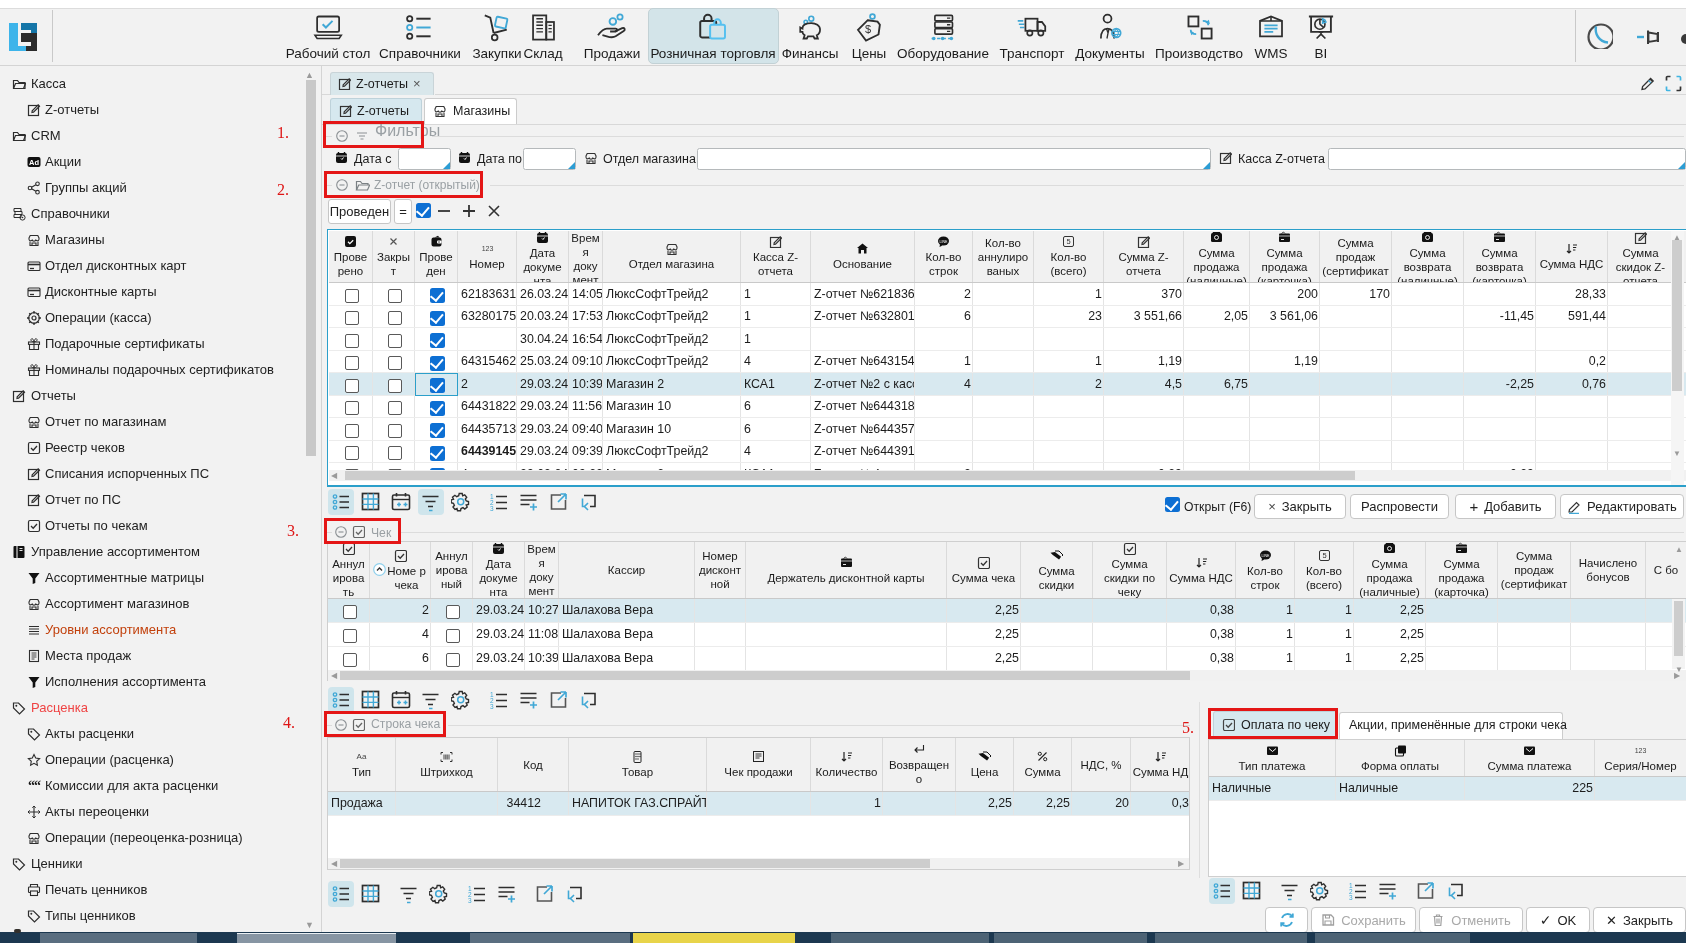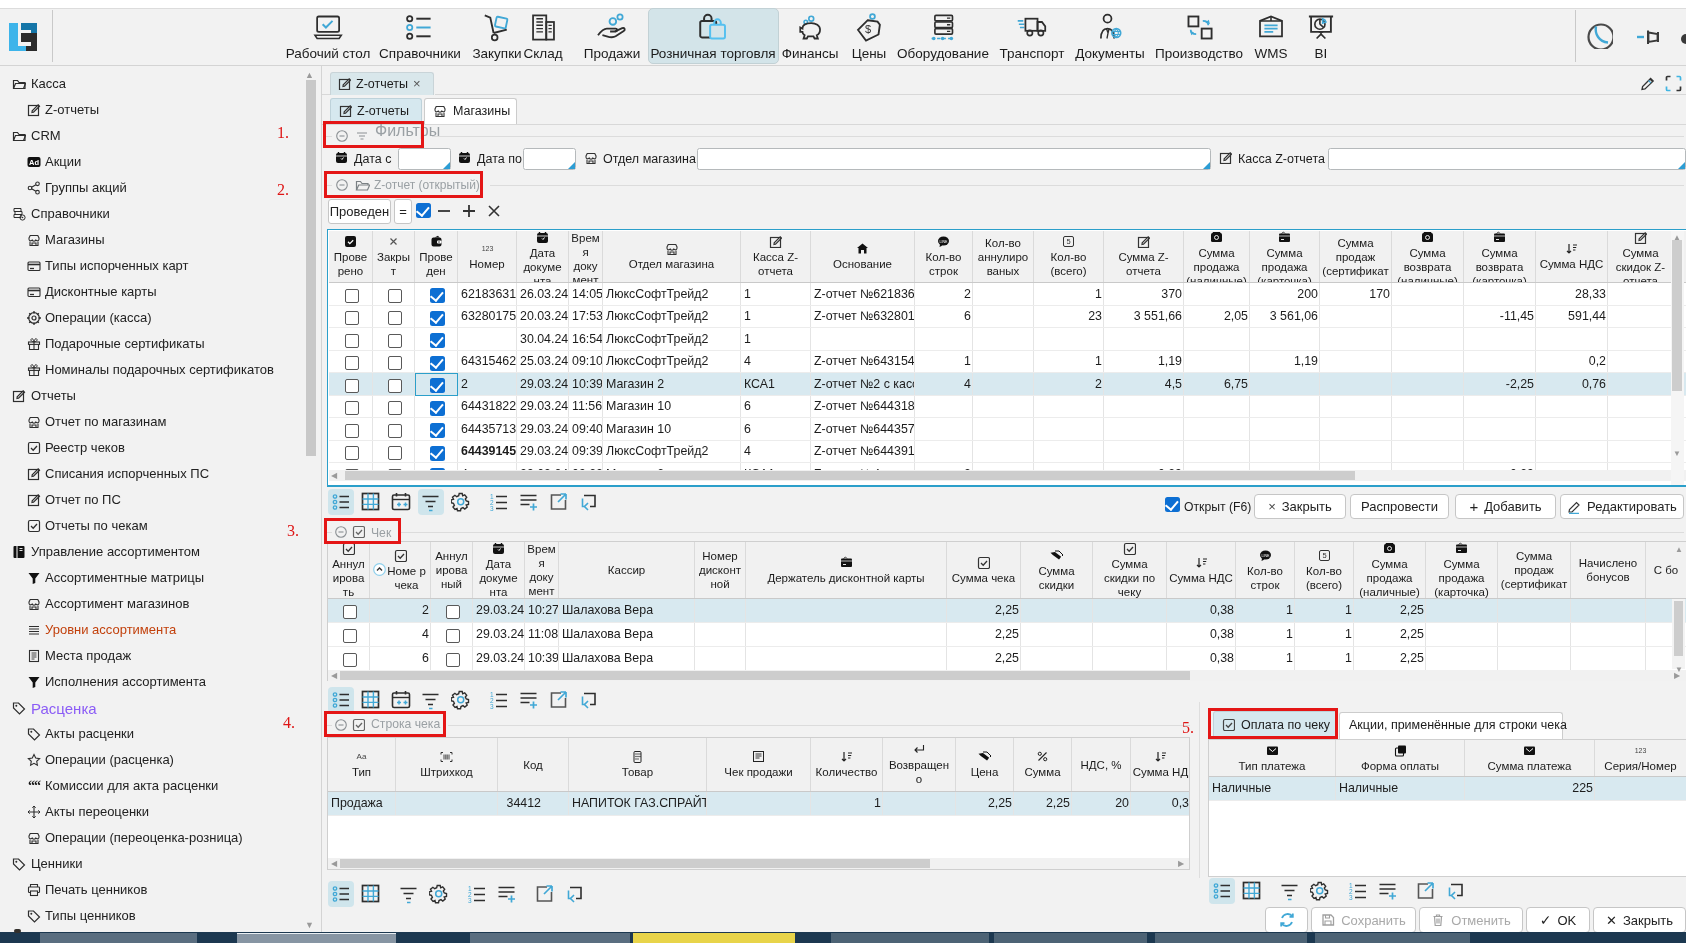--- a/index.html
+++ b/index.html
@@ -213,21 +213,21 @@
 <svg style="position:absolute;left:27px;top:233px;" width="14" height="14" viewBox="0 0 14 14" fill="none">
     <path d="M2 5l1.2-2.5h7.6L12 5v1.2a1.7 1.7 0 01-3.3.4 1.7 1.7 0 01-3.4 0A1.7 1.7 0 012 6.2z" stroke="#2e2e2e" stroke-width="1.1"></path>
     <path d="M3 8.5v4h8v-4M5 12.5V10h4v2.5" stroke="#2e2e2e" stroke-width="1.1"></path>
   </svg>
 <div style="position:absolute;left:45px;top:232px;white-space:nowrap;font-size:13px;color:#222">Магазины</div>
 <svg style="position:absolute;left:27px;top:259px;" width="14" height="14" viewBox="0 0 14 14" fill="none">
     <rect x="1" y="3" width="12" height="8.5" rx="1" stroke="#2e2e2e" stroke-width="1.1"></rect>
     <path d="M3 9.5h4" stroke="#2e2e2e" stroke-width="1.3"></path>
     <path d="M1 5.5h12" stroke="#2e2e2e" stroke-width="1.6"></path>
   </svg>
-<div style="position:absolute;left:45px;top:258px;white-space:nowrap;font-size:13px;color:#222">Типы испорченных карт</div>
+<div style="position:absolute;left:45px;top:258px;white-space:nowrap;font-size:13px;color:#222">Отдел дисконтных карт</div>
 <svg style="position:absolute;left:27px;top:285px;" width="14" height="14" viewBox="0 0 14 14" fill="none">
     <rect x="1" y="3" width="12" height="8.5" rx="1" stroke="#2e2e2e" stroke-width="1.1"></rect>
     <path d="M3 9.5h4" stroke="#2e2e2e" stroke-width="1.3"></path>
     <path d="M1 5.5h12" stroke="#2e2e2e" stroke-width="1.6"></path>
   </svg>
 <div style="position:absolute;left:45px;top:284px;white-space:nowrap;font-size:13px;color:#222">Дисконтные карты</div>
 <svg style="position:absolute;left:27px;top:311px;" width="14" height="14" viewBox="0 0 14 14" fill="none">
     <path d="M7 1.2l1 2 2.2-.6.4 2.3 2.3.4-.6 2.2 2 1-1.4 1.8 1.4 1.8-2 1 .6 2.2-2.3.4-.4 2.3-2.2-.6-1 2-1-2-2.2.6-.4-2.3-2.3-.4.6-2.2-2-1L1.4 9 0 7.2" fill="none"></path>
     <circle cx="7" cy="7" r="5.3" stroke="#2e2e2e" stroke-width="1.2"></circle>
     <circle cx="7" cy="7" r="2" stroke="#2e2e2e" stroke-width="1.2"></circle>
@@ -301,21 +301,21 @@
   </svg>
 <div style="position:absolute;left:45px;top:648px;white-space:nowrap;font-size:13px;color:#222">Места продаж</div>
 <svg style="position:absolute;left:27px;top:675px;" width="14" height="14" viewBox="0 0 14 14" fill="none">
     <path d="M1.5 2h11L8.3 7.5V12l-2.6 1V7.5z" fill="#111"></path>
   </svg>
 <div style="position:absolute;left:45px;top:674px;white-space:nowrap;font-size:13px;color:#222">Исполнения ассортимента</div>
 <svg style="position:absolute;left:12px;top:701px;" width="14" height="14" viewBox="0 0 14 14" fill="none">
     <path d="M1.5 2h5l6 6-5 5-6-6z" stroke="#2e2e2e" stroke-width="1.2"></path>
     <circle cx="4.3" cy="4.8" r="1" fill="#2e2e2e"></circle>
   </svg>
-<div style="position:absolute;left:31px;top:700px;white-space:nowrap;font-size:15px;color:#8b5cf6">Расценка</div>
+<div style="position:absolute;left:31px;top:700px;white-space:nowrap;font-size:13px;color:#ef4444">Расценка</div>
 <svg style="position:absolute;left:27px;top:727px;" width="14" height="14" viewBox="0 0 14 14" fill="none">
     <path d="M1.5 2h5l6 6-5 5-6-6z" stroke="#2e2e2e" stroke-width="1.2"></path>
     <circle cx="4.3" cy="4.8" r="1" fill="#2e2e2e"></circle>
   </svg>
 <div style="position:absolute;left:45px;top:726px;white-space:nowrap;font-size:13px;color:#222">Акты расценки</div>
 <svg style="position:absolute;left:27px;top:753px;" width="14" height="14" viewBox="0 0 14 14" fill="none">
     <path d="M7 1.5l1.7 3.6 3.9.5-2.9 2.7.7 3.9L7 10.3l-3.4 1.9.7-3.9L1.4 5.6l3.9-.5z" stroke="#2e2e2e" stroke-width="1.1"></path>
   </svg>
 <div style="position:absolute;left:45px;top:752px;white-space:nowrap;font-size:13px;color:#222">Операции (расценка)</div>
 <svg style="position:absolute;left:27px;top:779px;" width="14" height="14" viewBox="0 0 14 14" fill="none">

